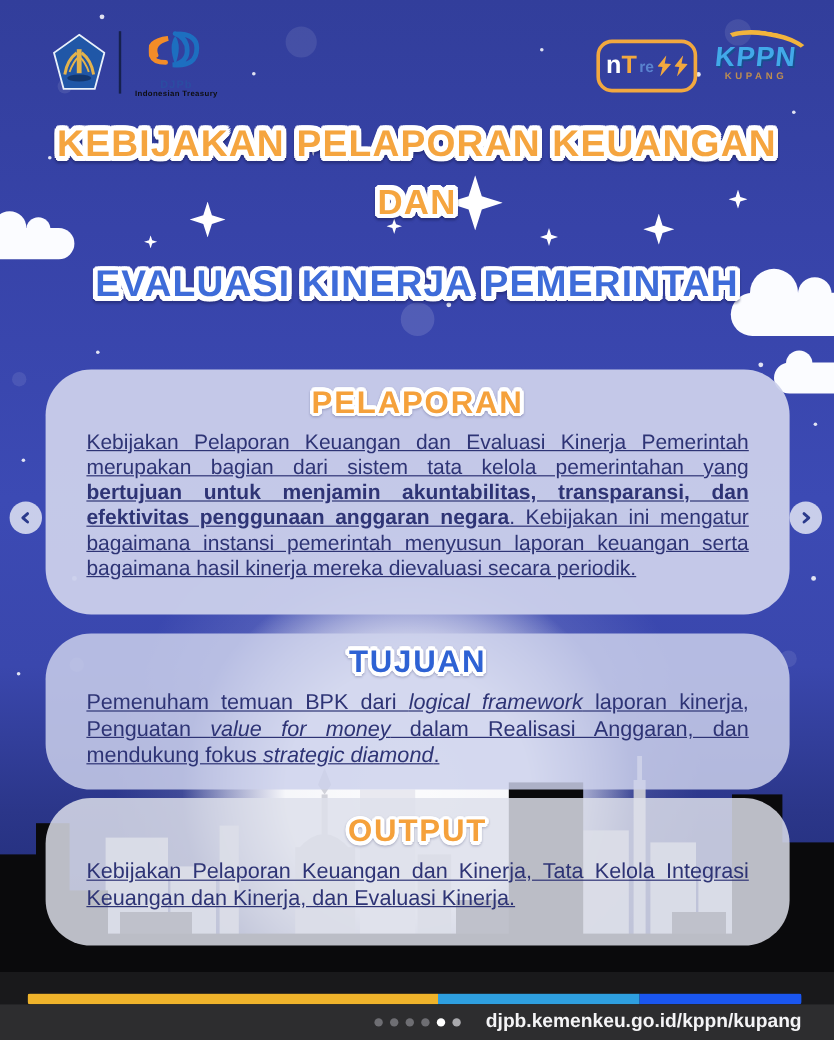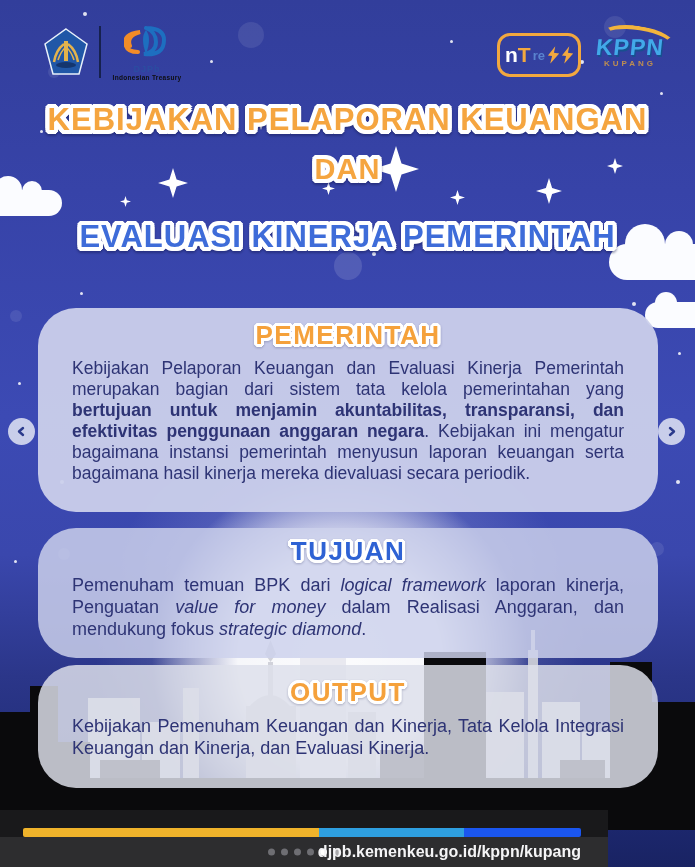--- a/index.html
+++ b/index.html
@@ -64,28 +64,28 @@
     2px 2px #fff,-2px 2px #fff,2px -2px #fff,-2px -2px #fff,
     3px 1px #fff,-3px 1px #fff,3px -1px #fff,-3px -1px #fff,
     1px 3px #fff,-1px 3px #fff,1px -3px #fff,-1px -3px #fff;}
   
   .card{position:absolute;left:38px;width:620px;border-radius:38px;z-index:5;padding:10px 34px 18px;}
   .card1{top:308px;min-height:204px;background:rgba(203,208,235,.95);}
   .card2{top:528px;min-height:122px;background:rgba(205,210,236,.84);padding-top:6px;}
   .card3{top:665px;min-height:123px;background:rgba(222,224,235,.84);}
   .card-title{text-align:center;font-weight:bold;font-size:26px;letter-spacing:1.5px;margin:2px 0 7px 0;
     filter:drop-shadow(0 1px 1px rgba(15,20,70,.25));}
-  .card-body{color:#2E3475;font-size:17.5px;line-height:21px;text-align:justify;text-align-last:left;}
+  .card-body{color:#2E3475;font-size:17.5px;line-height:21px;text-align:justify;text-align-last:left;text-decoration:underline;}
   .card2 .card-body,.card3 .card-body{font-size:18px;line-height:22px;}
   
   .nav-btn{position:absolute;top:418px;width:27px;height:27px;border-radius:50%;z-index:8;
     background:rgba(232,236,247,.82);display:flex;align-items:center;justify-content:center;cursor:pointer;}
   .nav-prev{left:8px;} .nav-next{left:658px;}
   
-  .footer{position:absolute;left:0;bottom:0;width:608px;height:57px;background:#19191b;z-index:9;}
+  .footer{position:absolute;left:0;bottom:0;width:695px;height:57px;background:#19191b;z-index:9;}
   .progress{position:absolute;top:18px;left:23px;right:27px;height:9px;display:flex;border-radius:2px;overflow:hidden;}
   .progress div{height:100%;}
   .footer-row{position:absolute;bottom:0;left:0;width:100%;height:30px;background:#2d2d2f;}
   .dots{position:absolute;left:50%;top:50%;transform:translate(-50%,-50%);display:flex;gap:6px;}
   .dot{width:7px;height:7px;border-radius:50%;cursor:pointer;}
   .url{position:absolute;right:27px;top:50%;transform:translateY(-50%);color:#f4f4f6;font-weight:bold;font-size:16px;}
 </style>
 </head>
 <body>
 
@@ -197,30 +197,30 @@
     <div class="kppn-sub">KUPANG</div>
   </div>
 
   <div class="title-wrap">
     <h1 class="t-line t1 ol-big" id="title1" style="color: rgb(245, 165, 63);">KEBIJAKAN PELAPORAN KEUANGAN</h1>
     <h1 class="t-line t2 ol-big" id="title2" style="color: rgb(245, 165, 63);">DAN</h1>
     <h1 class="t-line t3 ol-big" id="title3" style="color: rgb(62, 108, 217);">EVALUASI KINERJA PEMERINTAH</h1>
   </div>
 
   <div class="card card1">
-    <div class="card-title ol-med" style="color: rgb(245, 161, 59);">PEMERINTAH</div>
+    <div class="card-title ol-med" style="color: rgb(245, 161, 59);">PELAPORAN</div>
     <div class="card-body"><span>Kebijakan Pelaporan Keuangan dan Evaluasi Kinerja Pemerintah merupakan bagian dari sistem tata kelola pemerintahan yang </span><span style="font-weight: bold;">bertujuan untuk menjamin akuntabilitas, transparansi, dan efektivitas penggunaan anggaran negara</span><span>. Kebijakan ini mengatur bagaimana instansi pemerintah menyusun laporan keuangan serta bagaimana hasil kinerja mereka dievaluasi secara periodik.</span></div>
   </div>
   <div class="card card2">
     <div class="card-title ol-med" style="color: rgb(46, 98, 212);">TUJUAN</div>
     <div class="card-body"><span>Pemenuham temuan BPK dari </span><span style="font-style: italic;">logical framework</span><span> laporan kinerja, Penguatan </span><span style="font-style: italic;">value for money</span><span> dalam Realisasi Anggaran, dan mendukung fokus </span><span style="font-style: italic; margin-top: 13px;">strategic diamond</span><span>.</span></div>
   </div>
   <div class="card card3">
     <div class="card-title ol-med" style="color: rgb(245, 161, 59);">OUTPUT</div>
-    <div class="card-body"><span>Kebijakan Pemenuham Keuangan dan Kinerja, Tata Kelola Integrasi Keuangan dan Kinerja, dan Evaluasi Kinerja.</span></div>
+    <div class="card-body"><span>Kebijakan Pelaporan Keuangan dan Kinerja, Tata Kelola Integrasi Keuangan dan Kinerja, dan Evaluasi Kinerja.</span></div>
   </div>
 
   <div class="nav-btn nav-prev">
     <svg width="11" height="11" viewBox="0 0 11 11">
       <polyline points="7,2 3,5.5 7,9" fill="none" stroke="#2b3a8c" stroke-width="2.4" stroke-linecap="round" stroke-linejoin="round"></polyline>
     </svg>
   </div>
   <div class="nav-btn nav-next">
     <svg width="11" height="11" viewBox="0 0 11 11">
       <polyline points="4,2 8,5.5 4,9" fill="none" stroke="#2b3a8c" stroke-width="2.4" stroke-linecap="round" stroke-linejoin="round"></polyline>

